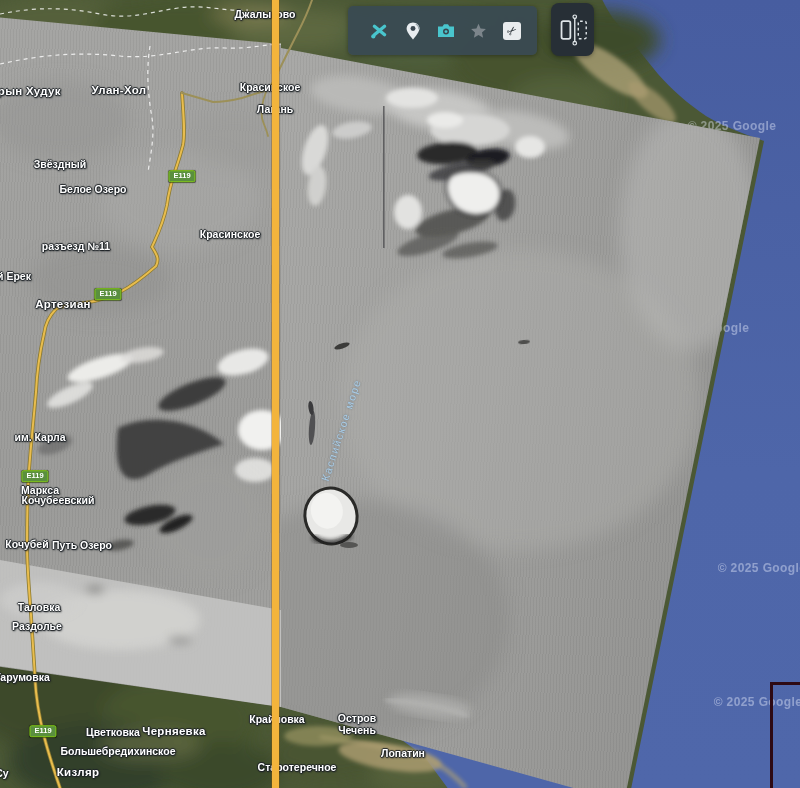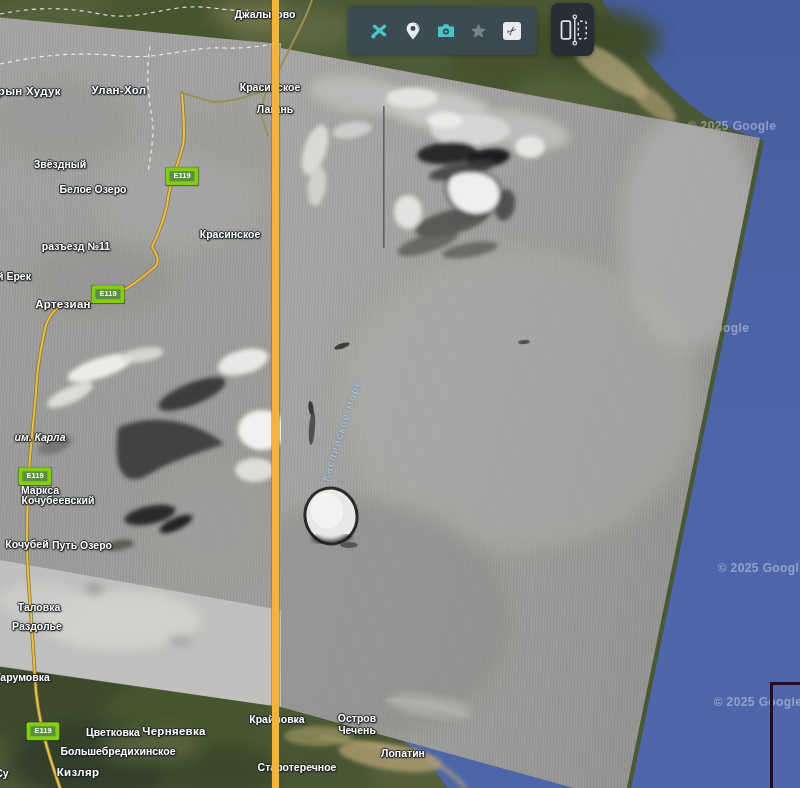--- a/index.html
+++ b/index.html
@@ -39,21 +39,21 @@
   
   #labels{position:absolute;inset:0;z-index:6;pointer-events:none;}
   .place-label{
     position:absolute;transform:translate(-50%,-50%);
     color:#fff;font-size:10.5px;font-weight:bold;white-space:nowrap;
     text-shadow:-1px 0 1px #1f2428,1px 0 1px #1f2428,0 -1px 1px #1f2428,0 1px 1px #1f2428,1px 1px 2px #1f2428;
   }
   .place-label.lg{font-size:11.5px;letter-spacing:.3px;}
   .road-badge{
     position:absolute;transform:translate(-50%,-50%);
-    background:#5a8f3e;border:4px solid #84cc16;border-radius:2px;
+    background:#5a8f3e;border:1px solid #84cc16;border-radius:2px;
     color:#fff;font-size:7.5px;font-weight:bold;padding:1px 4px;line-height:1;
     box-shadow:0 0 1px rgba(0,0,0,.6);
   }
   #water-label{
     position:absolute;left:341px;top:430px;z-index:6;
     transform:translate(-50%,-50%) rotate(-72deg);
     color:#a9cde8;font-size:10.5px;letter-spacing:1.5px;white-space:nowrap;
     text-shadow:0 0 2px rgba(40,60,80,.5);pointer-events:none;
   }
 
@@ -280,21 +280,21 @@
         <span class="place-label lg" style="left: 20px; top: 91px;">Шарын Худук</span>
         <span class="place-label lg" style="left: 119px; top: 90px;">Улан-Хол</span>
         <span class="place-label" style="left: 270px; top: 87px;">Красинское</span>
         <span class="place-label" style="left: 275px; top: 109px;">Лагань</span>
         <span class="place-label" style="left: 60px; top: 164px; text-align: center;">Звёздный</span>
         <span class="place-label" style="left: 93px; top: 189px;">Белое Озеро</span>
         <span class="place-label" style="left: 76px; top: 246px;">разъезд №11</span>
         <span class="place-label" style="left: 230px; top: 234px;">Красинское</span>
         <span class="place-label" style="left: 14px; top: 276px;">й Ерек</span>
         <span class="place-label lg" style="left: 63px; top: 304px;">Артезиан</span>
-        <span class="place-label" style="left: 40px; top: 437px; font-style: italic;">им. Карла</span>
+        <span class="place-label" style="left: 40px; top: 437px;">им. Карла</span>
         <span class="place-label" style="left: 40px; top: 450px; margin-top: 40px;">Маркса</span>
         <span class="place-label" style="left: 58px; top: 500px;">Кочубеевский</span>
         <span class="place-label" style="left: 27px; top: 544px;">Кочубей</span>
         <span class="place-label" style="left: 82px; top: 545px;">Путь Озеро</span>
         <span class="place-label" style="left: 39px; top: 607px;">Таловка</span>
         <span class="place-label" style="left: 37px; top: 626px;">Раздолье</span>
         <span class="place-label" style="left: 22px; top: 677px;">Тарумовка</span>
         <span class="place-label" style="left: 113px; top: 732px;">Цветковка</span>
         <span class="place-label lg" style="left: 174px; top: 731px;">Черняевка</span>
         <span class="place-label" style="left: 118px; top: 751px;">Большебредихинское</span>

